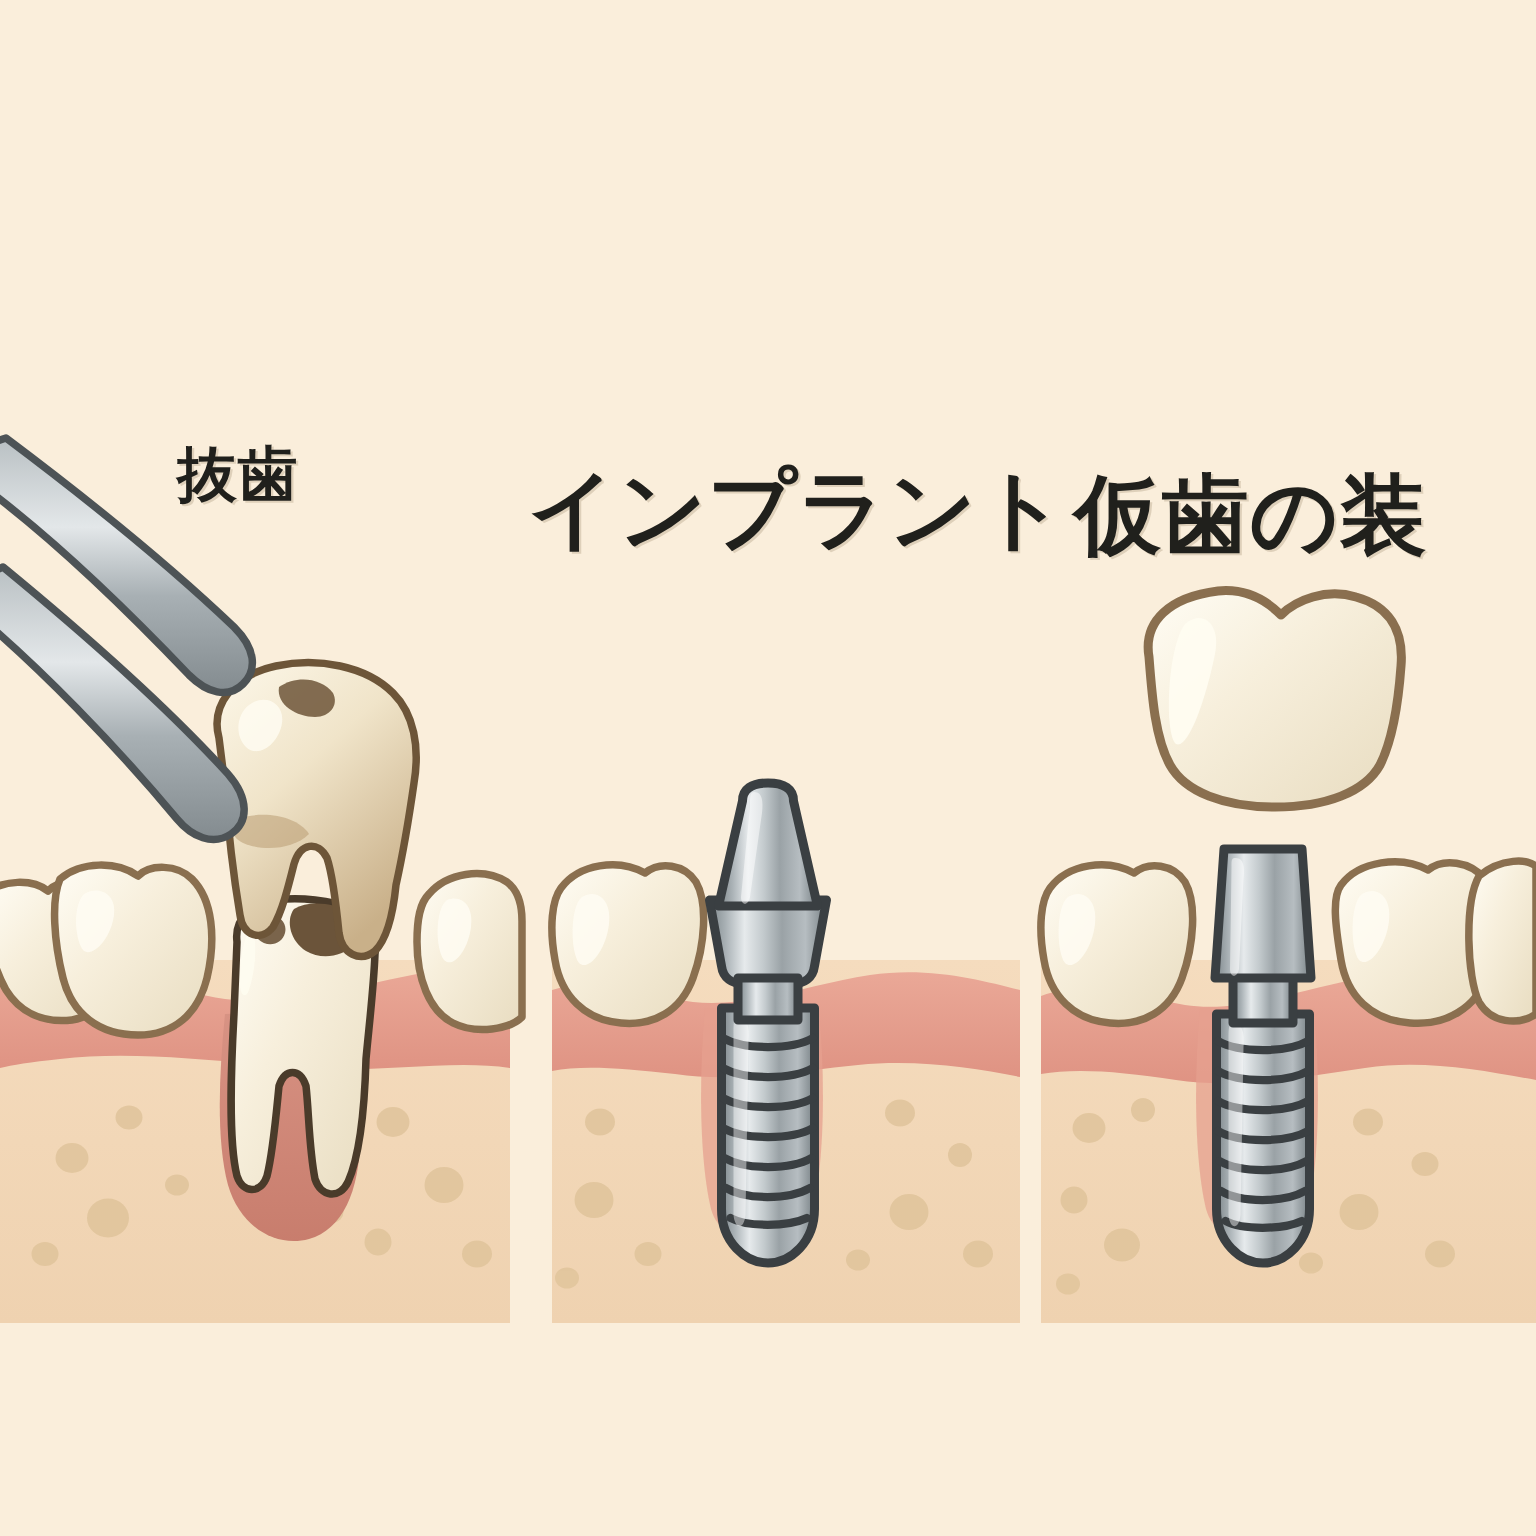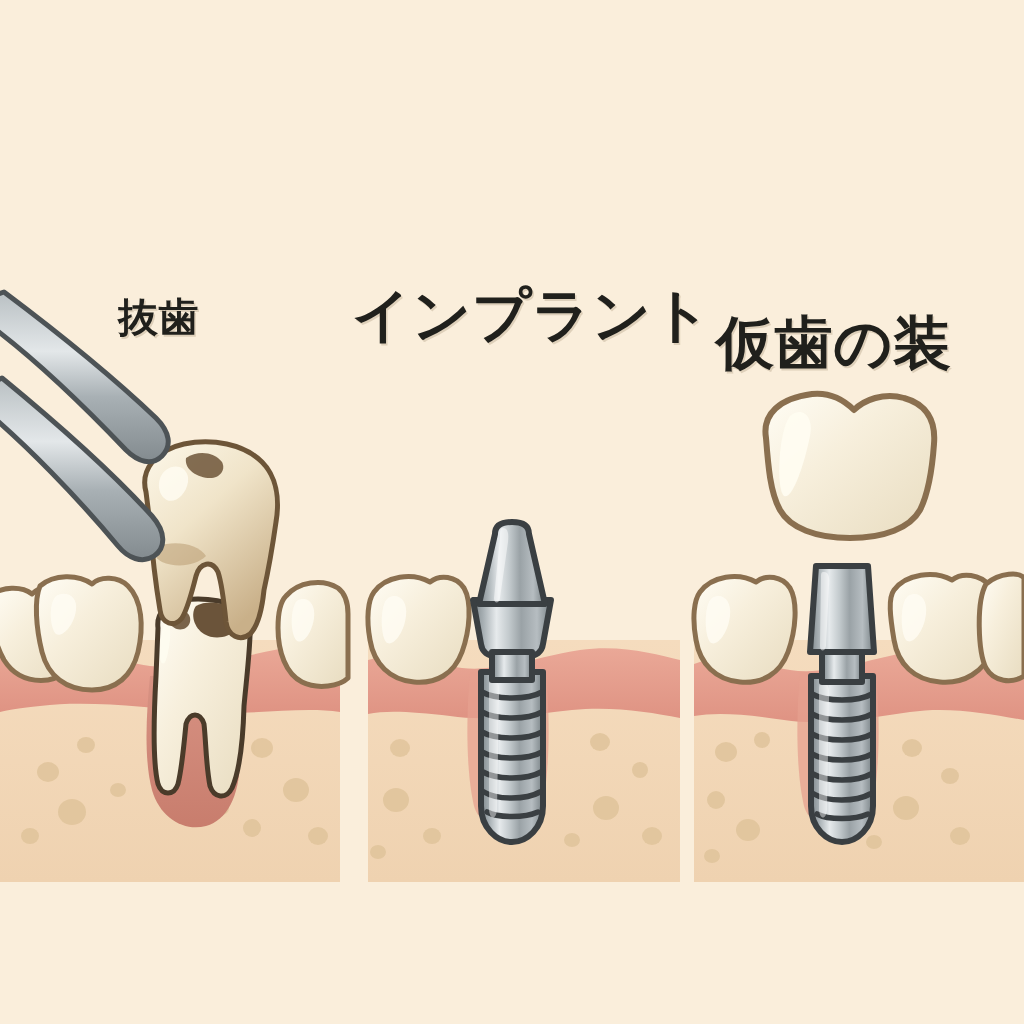--- a/index.html
+++ b/index.html
@@ -35,21 +35,21 @@
     text-shadow: 1.5px 1.5px 0 rgba(160,140,110,0.30);
     white-space: pre;
   }
   #label-1 {
     left: 118px;
     top: 296px;
     font-size: 40px;
   }
   #label-2 {
     left: 352px;
-    top: 284px;
+    top: 308px;
     font-size: 58px;
     width: 330px;
     text-align: right;
   }
   #label-3 {
     left: 716px;
     top: 312px;
     font-size: 58px;
   }
 </style>

